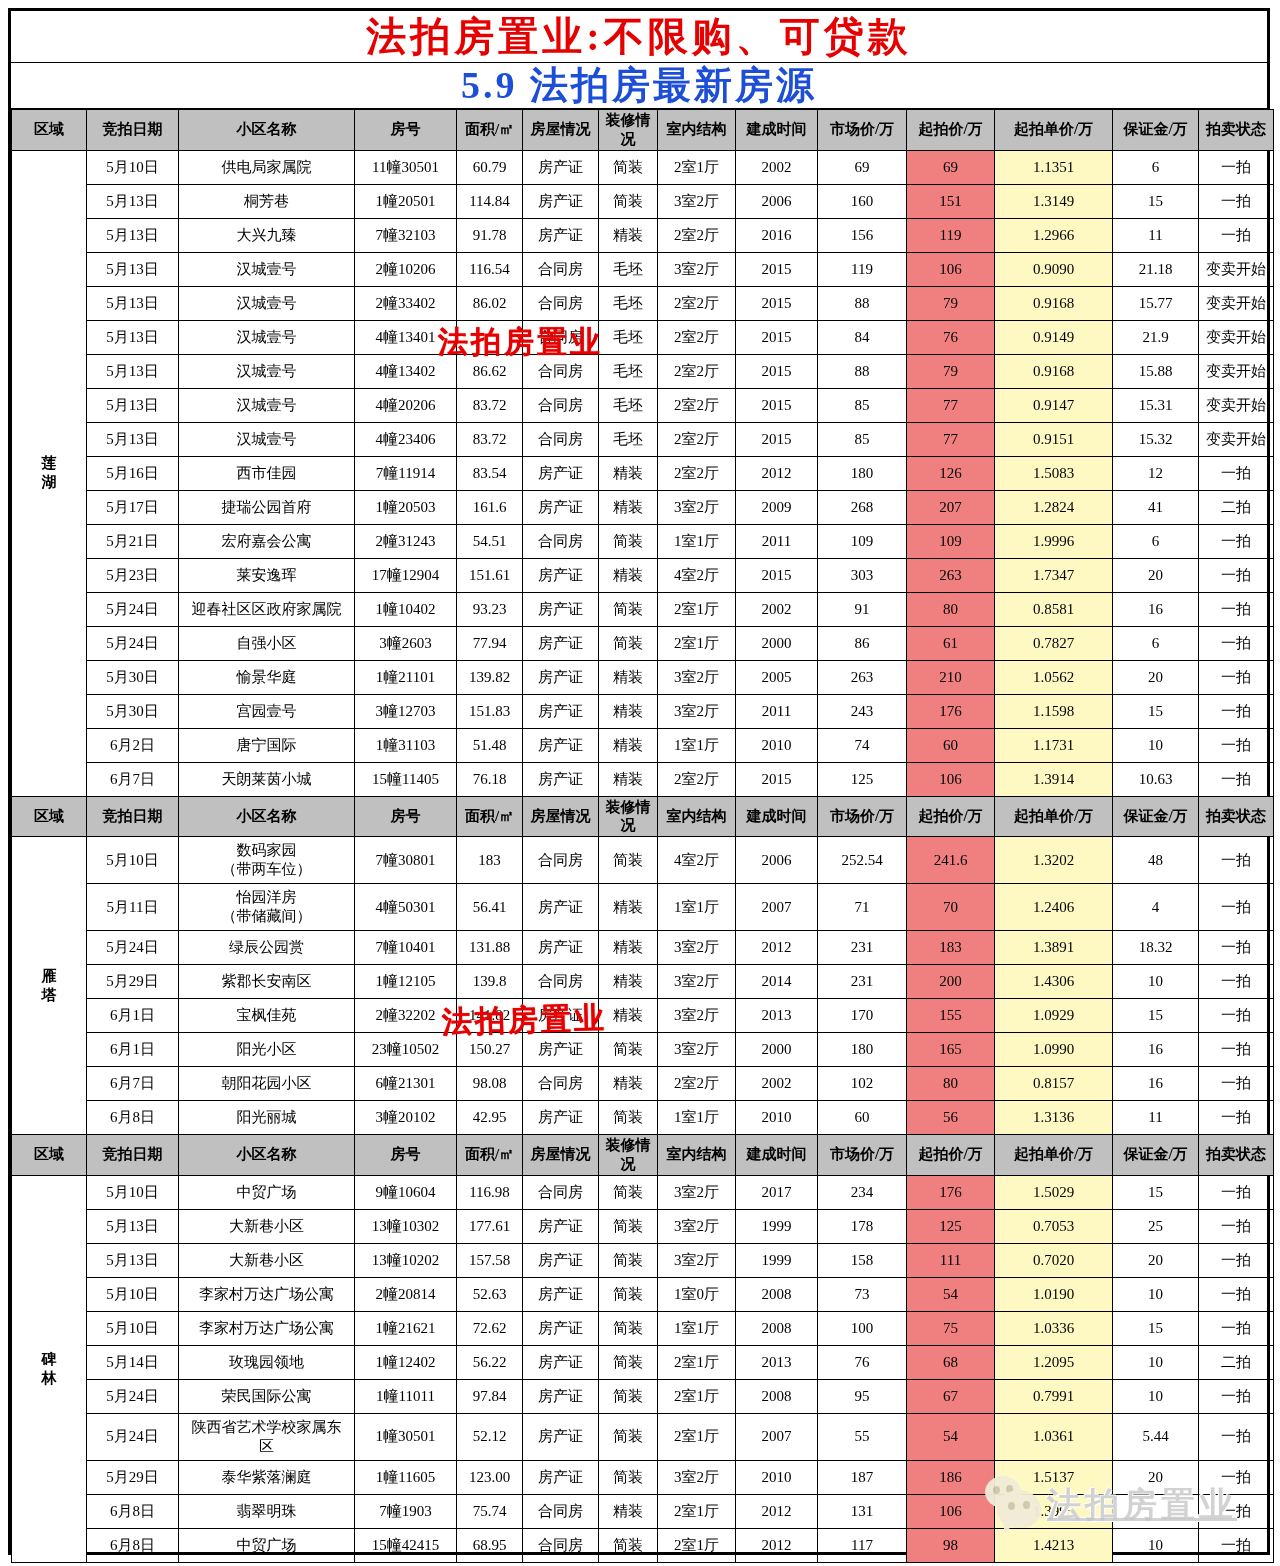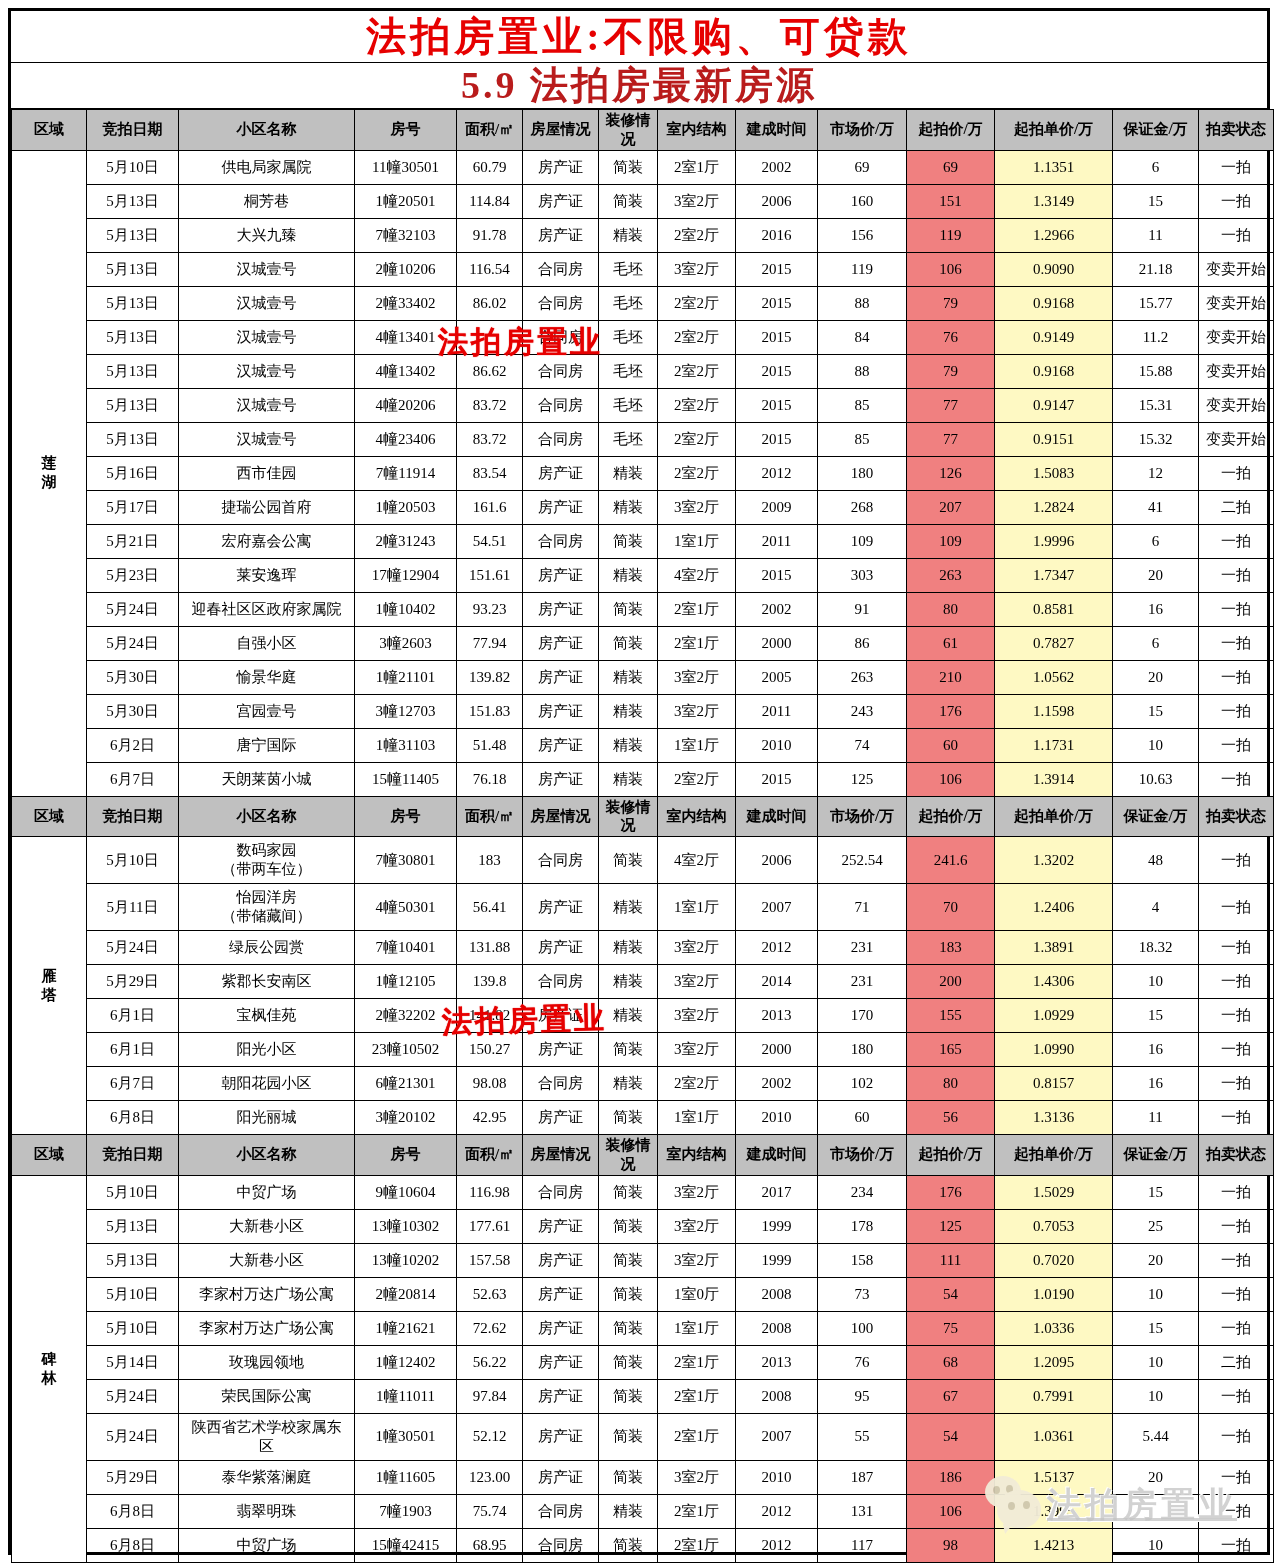--- a/index.html
+++ b/index.html
@@ -73,21 +73,21 @@
   }
 </style>
 </head>
 <body>
 
 <div class="frame">
   <div class="title-row title-main">
     <span style="color:#e60000;">法拍房置业:不限购、可贷款</span>
   </div>
   <div class="title-row title-sub">
-    <span style="color:#b91c1c;">5.9  法拍房最新房源</span>
+    <span style="color:#1d4ed8;">5.9  法拍房最新房源</span>
   </div>
   <table class="auction">
     <colgroup>
         <col style="width: 75px;">
         <col style="width: 92px;">
         <col style="width: 176px;">
         <col style="width: 102px;">
         <col style="width: 66px;">
         <col style="width: 76px;">
         <col style="width: 59px;">
@@ -198,21 +198,21 @@
           <td class="name">汉城壹号</td>
           <td>4幢13401</td>
           <td></td>
           <td>合同房</td>
           <td>毛坯</td>
           <td>2室2厅</td>
           <td>2015</td>
           <td>84</td>
           <td class="start">76</td>
           <td class="unit">0.9149</td>
-          <td>11.2</td>
+          <td>21.9</td>
           <td>变卖开始</td>
         </tr>
         <tr class="r">
           <td>5月13日</td>
           <td class="name">汉城壹号</td>
           <td>4幢13402</td>
           <td>86.62</td>
           <td>合同房</td>
           <td>毛坯</td>
           <td>2室2厅</td>

